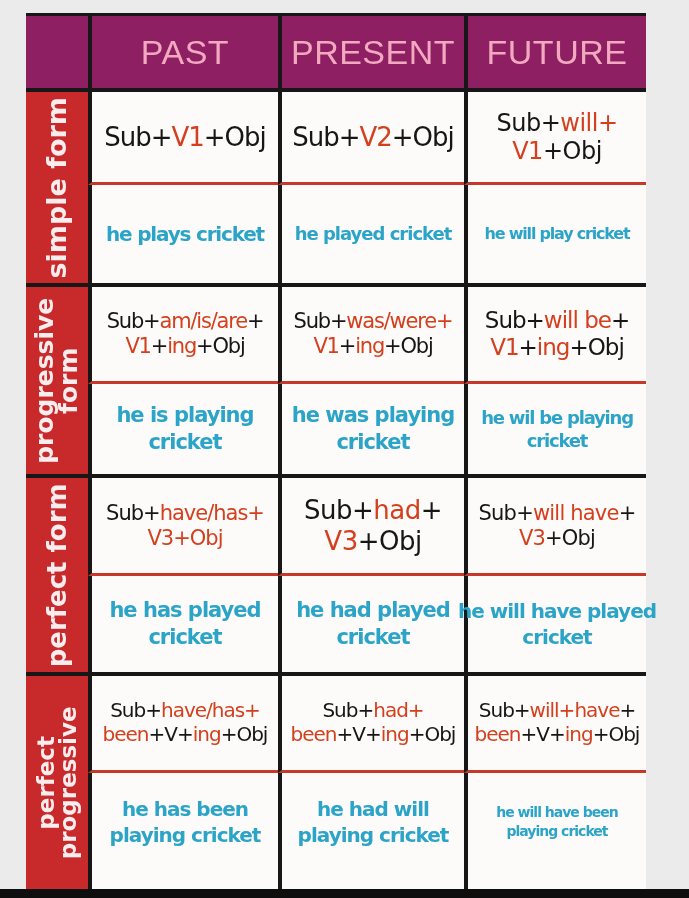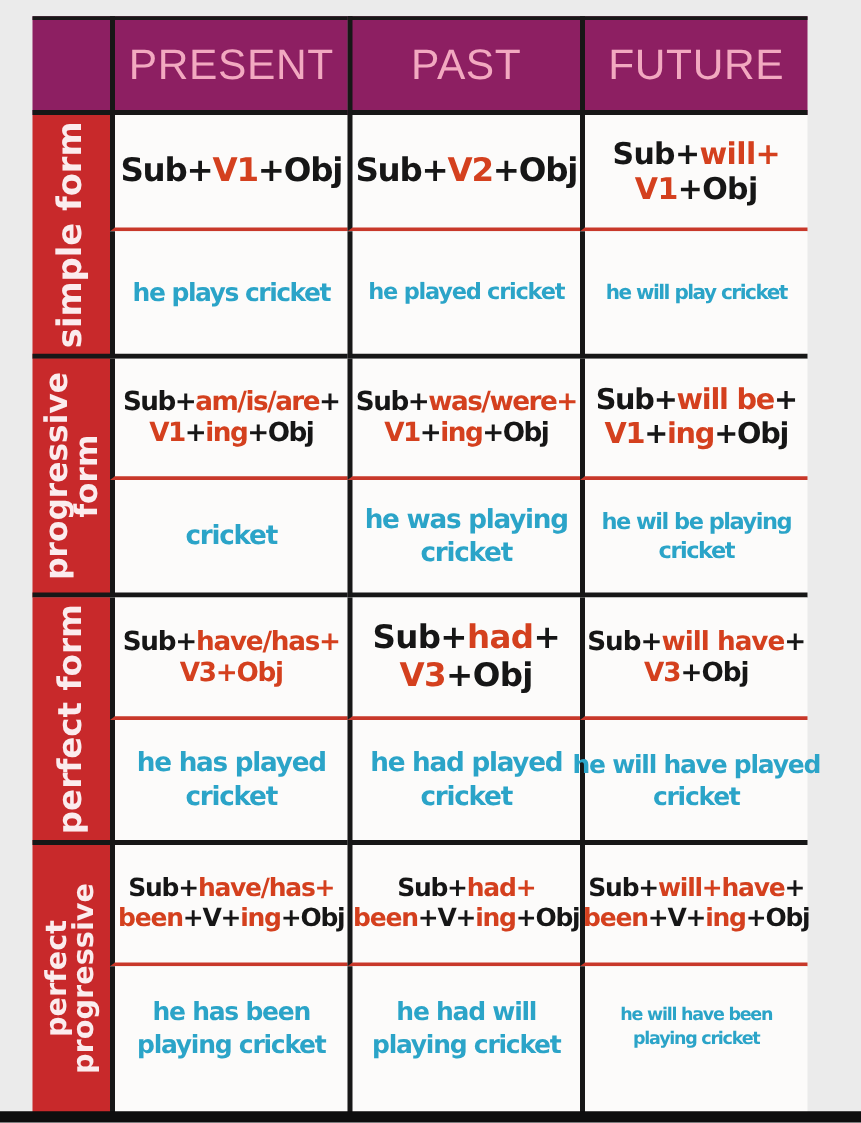--- a/index.html
+++ b/index.html
@@ -39,21 +39,21 @@
   .side.g2 .vlabel{font-size:26px;}
   .side.g3 .vlabel{font-size:23px;}
   
   .cell{
     background:#fcfbfa;border-left:4px solid #171717;
     display:flex;flex-direction:column;align-items:center;justify-content:center;
   }
   .formula{border-bottom:3px solid #c8382a;}
   .example{border-bottom:4px solid #171717;}
   .example.g3{border-bottom:none;padding-bottom:20px;align-items:center;}
-  .fline{white-space:nowrap;font-weight:bold;line-height:1.18;}
+  .fline{white-space:nowrap;font-weight:normal;line-height:1.18;}
   .fseg-k{color:#161616;}
   .fseg-r{color:#d4401e;}
   .eline{white-space:nowrap;font-weight:bold;color:#2ba4c8;line-height:1.3;}
   
   .formula.g0.c0 .fline,.formula.g0.c1 .fline{font-size:26px;letter-spacing:-1px;}
   .formula.g0.c2 .fline{font-size:24px;letter-spacing:-.5px;}
   .formula.g1 .fline{font-size:21px;letter-spacing:-1.2px;}
   .formula.g1.c2 .fline{font-size:23px;letter-spacing:-1px;}
   .formula.g2.c0 .fline{font-size:21px;letter-spacing:-1px;}
   .formula.g2.c1 .fline{font-size:26px;letter-spacing:-.5px;}
@@ -68,22 +68,22 @@
   .example.g2.c2 .eline{font-size:20px;letter-spacing:-1px;}
   .example.g3 .eline{font-size:20px;letter-spacing:-1px;}
   .example.g3.c2 .eline{font-size:14px;letter-spacing:-1px;}
   .bottom-bar{position:absolute;left:0;top:889px;width:689px;height:9px;background:#0e0e0e;}
 </style>
 </head>
 <body>
 
 <div class="table">
   <div class="corner"></div>
+  <div class="colhead">PAST</div>
   <div class="colhead">PRESENT</div>
-  <div class="colhead">PAST</div>
   <div class="colhead">FUTURE</div>
 
 <div class="side g0" style="grid-row: span 2;">
       <div class="vlabel">
         <div>simple form</div>
       </div>
     </div>
     <div class="cell formula g0 c0">
       <div class="fline"><span class="fseg-k">Sub+</span><span class="fseg-r">V1</span><span class="fseg-k">+Obj</span></div>
     </div>
@@ -115,20 +115,21 @@
     </div>
     <div class="cell formula g1 c1">
       <div class="fline"><span class="fseg-k">Sub+</span><span class="fseg-r">was/were+</span></div>
       <div class="fline"><span class="fseg-r">V1</span><span class="fseg-k">+</span><span class="fseg-r">ing</span><span class="fseg-k">+Obj</span></div>
     </div>
     <div class="cell formula g1 c2">
       <div class="fline"><span class="fseg-k">Sub+</span><span class="fseg-r">will be</span><span class="fseg-k">+</span></div>
       <div class="fline"><span class="fseg-r">V1</span><span class="fseg-k">+</span><span class="fseg-r">ing</span><span class="fseg-k">+Obj</span></div>
     </div>
     <div class="cell example g1 c0">
+      <div class="eline">he is playing</div>
       <div class="eline">cricket</div>
     </div>
     <div class="cell example g1 c1">
       <div class="eline">he was playing</div>
       <div class="eline">cricket</div>
     </div>
     <div class="cell example g1 c2">
       <div class="eline">he wil be playing</div>
       <div class="eline">cricket</div>
     </div>

